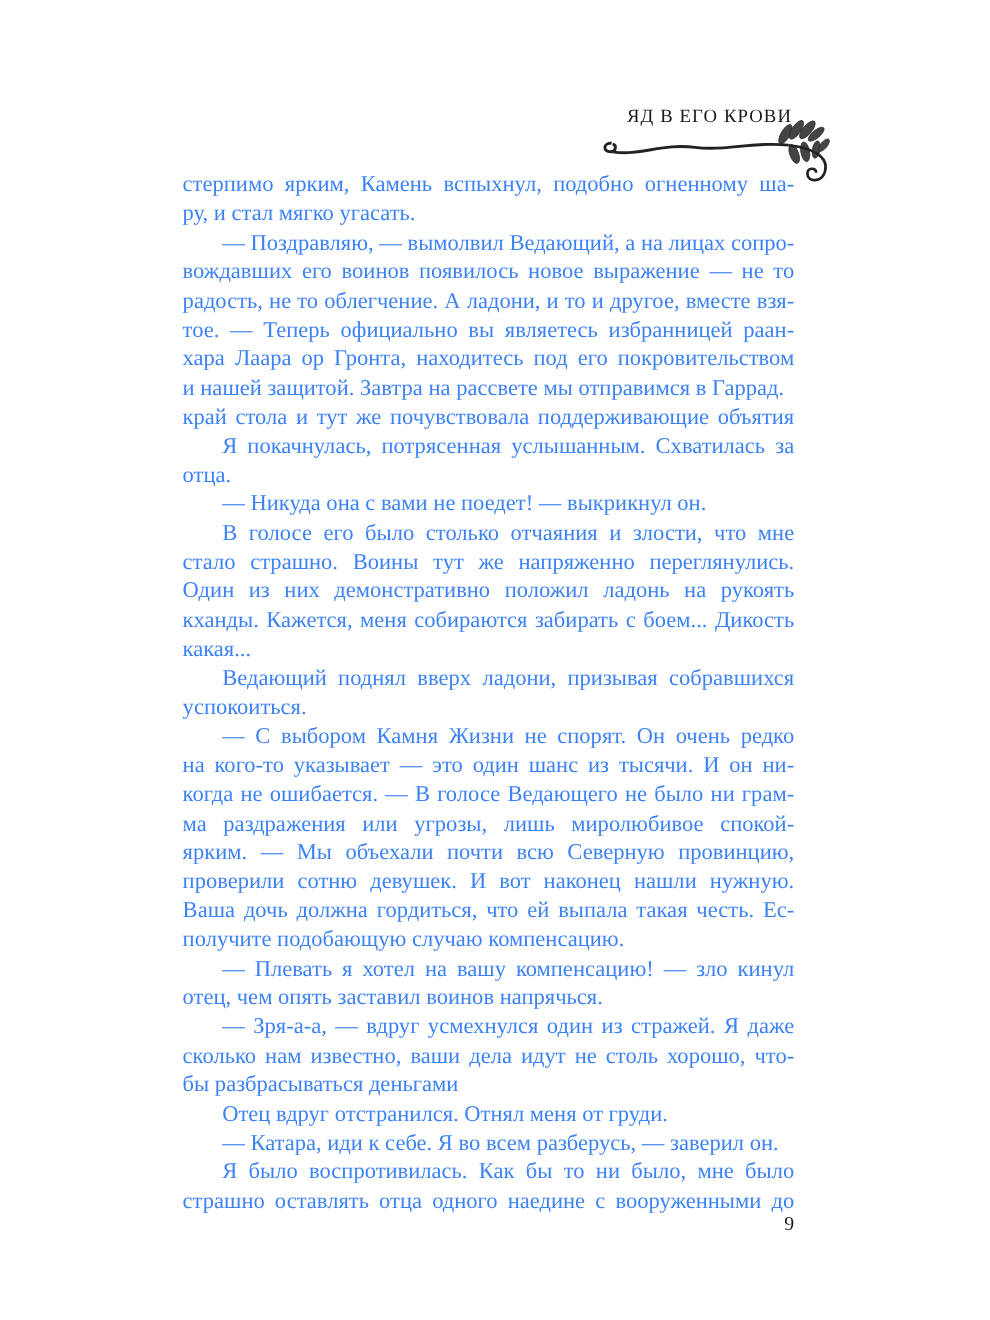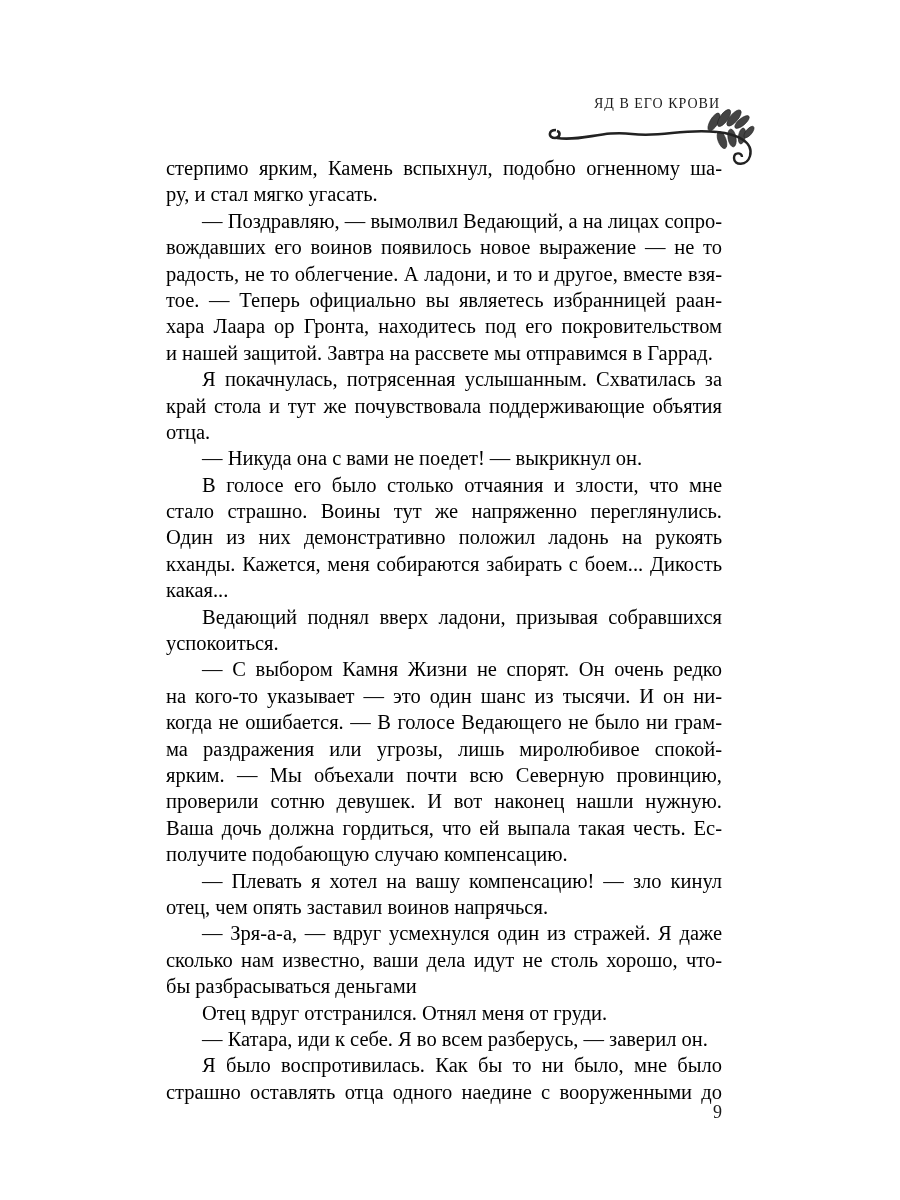--- a/index.html
+++ b/index.html
@@ -1,27 +1,27 @@
 <!DOCTYPE html>
 <html><head>
 <meta charset="utf-8">
 <style>
   html, body { margin: 0; padding: 0; background: #ffffff; }
   body { width: 900px; height: 1200px; position: relative; overflow: hidden; }
   .page { position: absolute; left: 0; top: 0; width: 900px; height: 1200px; background: #fff; }
   .running-head {
     position: absolute; left: 520px; top: 96px; width: 200px; text-align: right;
     font-family: "Liberation Serif", "DejaVu Serif", serif;
-    font-size: 14px; letter-spacing: 1px; color: #1a1a1a;
+    font-size: 17px; letter-spacing: 1px; color: #1a1a1a;
   }
   .ornament { position: absolute; left: 542px; top: 108px; width: 220px; height: 64px; }
   .body-text {
     position: absolute; left: 166px; top: 155px; width: 556px;
     font-family: "Liberation Serif", "DejaVu Serif", serif;
-    font-size: 20.5px; line-height: 26.4px; color: #000000;
+    font-size: 20.5px; line-height: 26.4px; color: #3b82f6;
   }
   .line { white-space: nowrap; text-align: justify; text-align-last: justify; height: 26.4px; }
   .line.last { text-align-last: left; }
   .line.indent { padding-left: 36px; }
   .page-number {
     position: absolute; left: 700px; top: 1102px; width: 22px; text-align: right;
     font-family: "Liberation Serif", "DejaVu Serif", serif; font-size: 18px; color: #1b1b1b;
   }
 </style>
 </head>
@@ -48,22 +48,22 @@
 
   <div class="body-text" id="body-text">
       <div class="line">стерпимо ярким, Камень вспыхнул, подобно огненному ша-</div>
       <div class="line last">ру, и стал мягко угасать.</div>
       <div class="line indent">— Поздравляю, — вымолвил Ведающий, а на лицах сопро-</div>
       <div class="line">вождавших его воинов появилось новое выражение — не то</div>
       <div class="line">радость, не то облегчение. А ладони, и то и другое, вместе взя-</div>
       <div class="line">тое. — Теперь официально вы являетесь избранницей раан-</div>
       <div class="line">хара Лаара ор Гронта, находитесь под его покровительством</div>
       <div class="line last">и нашей защитой. Завтра на рассвете мы отправимся в Гаррад.</div>
+      <div class="line">край стола и тут же почувствовала поддерживающие объятия</div>
       <div class="line indent">Я покачнулась, потрясенная услышанным. Схватилась за</div>
-      <div class="line">край стола и тут же почувствовала поддерживающие объятия</div>
       <div class="line last">отца.</div>
       <div class="line indent last">— Никуда она с вами не поедет! — выкрикнул он.</div>
       <div class="line indent">В голосе его было столько отчаяния и злости, что мне</div>
       <div class="line">стало страшно. Воины тут же напряженно переглянулись.</div>
       <div class="line">Один из них демонстративно положил ладонь на рукоять</div>
       <div class="line">кханды. Кажется, меня собираются забирать с боем... Дикость</div>
       <div class="line last">какая...</div>
       <div class="line indent">Ведающий поднял вверх ладони, призывая собравшихся</div>
       <div class="line last">успокоиться.</div>
       <div class="line indent">— С выбором Камня Жизни не спорят. Он очень редко</div>

